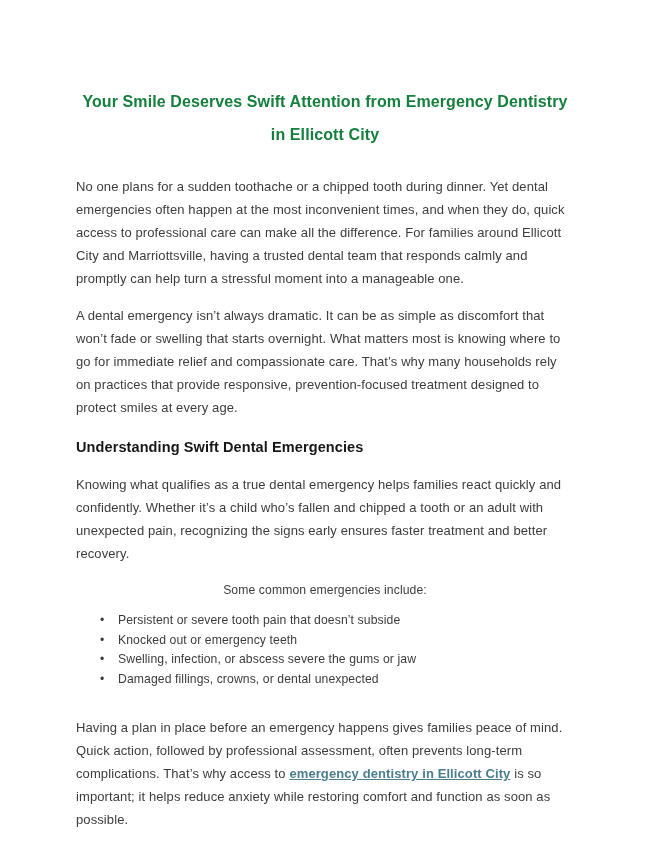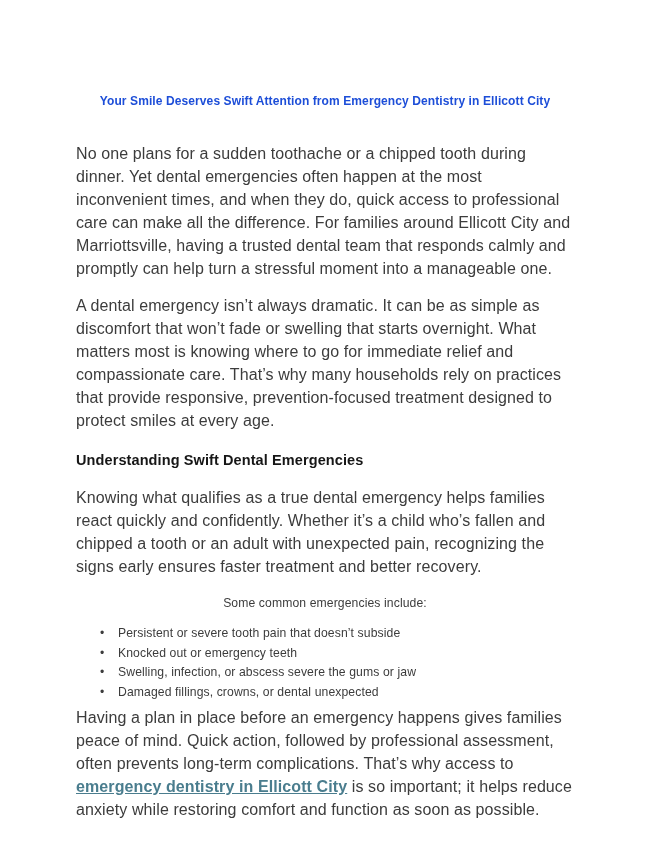--- a/index.html
+++ b/index.html
@@ -9,30 +9,30 @@
   }
   .page {
     width: 650px;
     height: 841px;
     background: #ffffff;
     margin: 0 auto;
     padding: 85px 76px 0 76px;
     overflow: hidden;
   }
   .doc-title {
-    font-size: 12px;
+    font-size: 16px;
     font-weight: 700;
-    color: #1d4ed8;
+    color: #15803d;
     text-align: center;
     line-height: 33px;
     letter-spacing: 0.1px;
     margin-bottom: 24px;
   }
   .para {
-    font-size: 16px;
+    font-size: 13px;
     color: #3c3c3c;
     line-height: 23px;
     margin-bottom: 14px;
     letter-spacing: 0.1px;
   }
   .section-heading {
     font-size: 14.5px;
     font-weight: 700;
     color: #161616;
     margin-top: 20px;
@@ -42,21 +42,21 @@
   .list-intro {
     font-size: 12.2px;
     color: #3c3c3c;
     line-height: 23px;
     margin-bottom: 9px;
     letter-spacing: 0.1px;
     text-align: center;
   }
   ul.bullet-list {
     list-style: none;
-    margin: 0 0 4px 0;
+    margin: 0 0 27px 0;
     padding: 0;
   }
   ul.bullet-list li {
     font-size: 12.2px;
     color: #3c3c3c;
     line-height: 19.5px;
     padding-left: 42px;
     position: relative;
     letter-spacing: 0.1px;
   }

